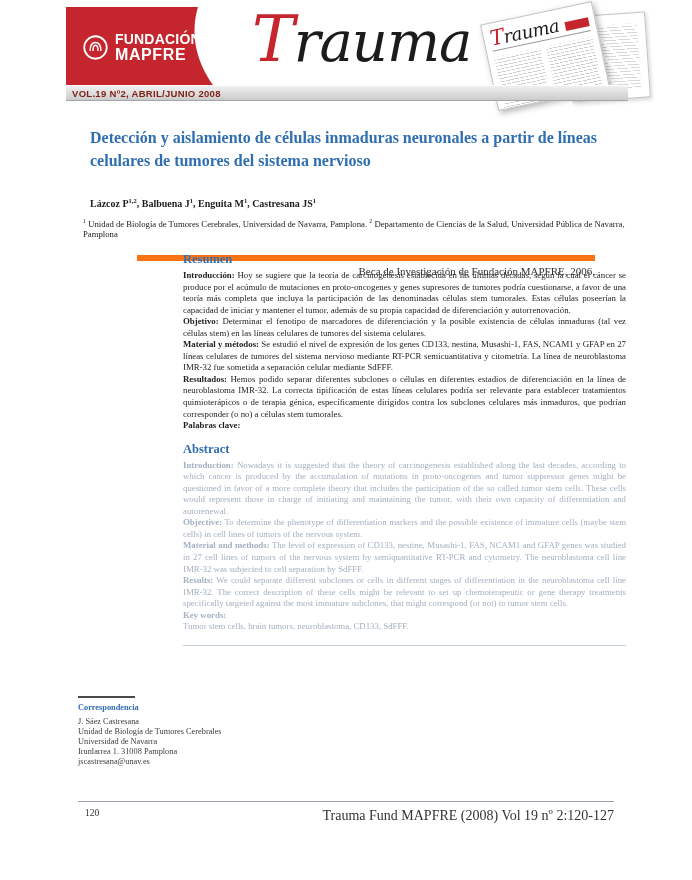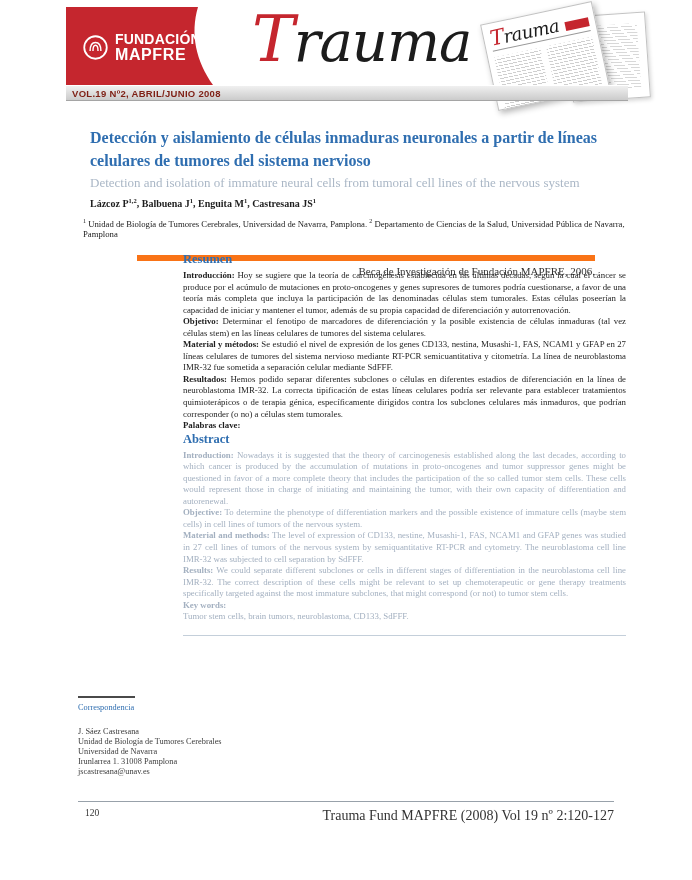--- a/index.html
+++ b/index.html
@@ -53,32 +53,32 @@
   .authors sup { font-size:6.5px; }
   .affils { position:absolute; left:83px; top:216px; width:548px; font-size:8.7px;
             color:#222; line-height:10.5px; }
   .affils sup { font-size:6px; }
   .grant { position:absolute; left:137px; top:255px; width:458px; border-top:6px solid #f97316;
            text-align:right; font-size:11px; color:#333; padding-top:4px; }
 
   
   .main-col { position:absolute; left:183px; top:252px; width:443px; }
   .sec-head { font-size:12.5px; font-weight:bold; color:#2f6eb0; margin:0 0 3px 0; }
-  .sec-head.abstract { }
+  .sec-head.abstract { margin-top:10px; }
   .sec-body { font-size:8.8px; line-height:11.55px; }
   .sec-body.dark { color:#1e1e1e; }
   .sec-body.light { color:#a3b0c0; }
   .para { margin:0; text-align:justify; }
   .section-divider { border:0; border-top:1px solid #c4cfda; margin:12px 0 0 0; }
 
   
   .correspondence { position:absolute; left:78px; top:696px; font-size:8.3px;
                     line-height:10px; color:#3c3c3c; }
   .corr-rule { width:57px; height:2px; background:#4a4a4a; margin-bottom:5px; }
-  .corr-head { color:#2f6eb0; font-weight:normal; margin-bottom:14px; }
+  .corr-head { color:#2f6eb0; font-weight:bold; margin-bottom:4px; }
 
   
   .footer-rule { position:absolute; left:78px; top:801px; width:536px; border:0; border-top:1px solid #98a1aa; margin:0; }
   .footer-left { position:absolute; left:85px; top:808px; font-size:9.5px; color:#333; }
   .footer-right { position:absolute; right:78px; top:808px; font-size:14px; color:#333; }
 </style>
 </head>
 <body>
 
 <div class="page">
@@ -113,21 +113,20 @@
         <div class="cover-col"></div>
       </div>
     </div>
   </div>
 
   <div class="vol-bar">
     <div class="vol-text">VOL.19 Nº2, ABRIL/JUNIO 2008</div>
   </div>
 
   <div class="title-es">Detección y aislamiento de células inmaduras neuronales a partir de líneas celulares de tumores del sistema nervioso</div>
-  <div class="title-en">Detection and isolation of immature neural cells from tumoral cell lines of the nervous system</div>
 
   <div class="authors">
     
   <span class="author"><span>Lázcoz P</span><sup>1,2</sup></span><span class="author"><span>Balbuena J</span><sup>1</sup></span><span class="author"><span>Enguita M</span><sup>1</sup></span><span class="author"><span>Castresana JS</span><sup>1</sup></span></div>
 
   <div class="affils">
     
   <span class="aff"><sup>1</sup> <span>Unidad de Biología de Tumores Cerebrales, Universidad de Navarra, Pamplona.</span> </span><span class="aff"><sup>2</sup> <span>Departamento de Ciencias de la Salud, Universidad Pública de Navarra, Pamplona</span> </span></div>
 
   <div class="grant">Beca de Investigación de Fundación MAPFRE, 2006.</div>

